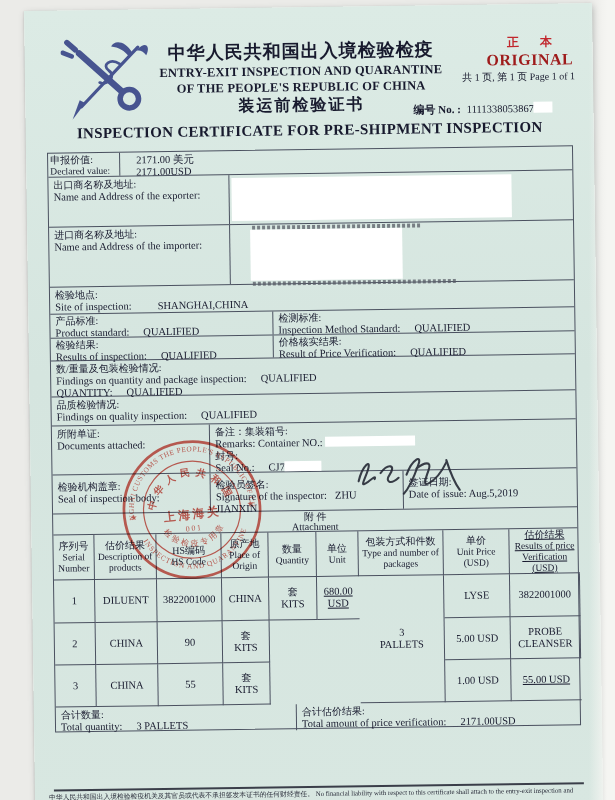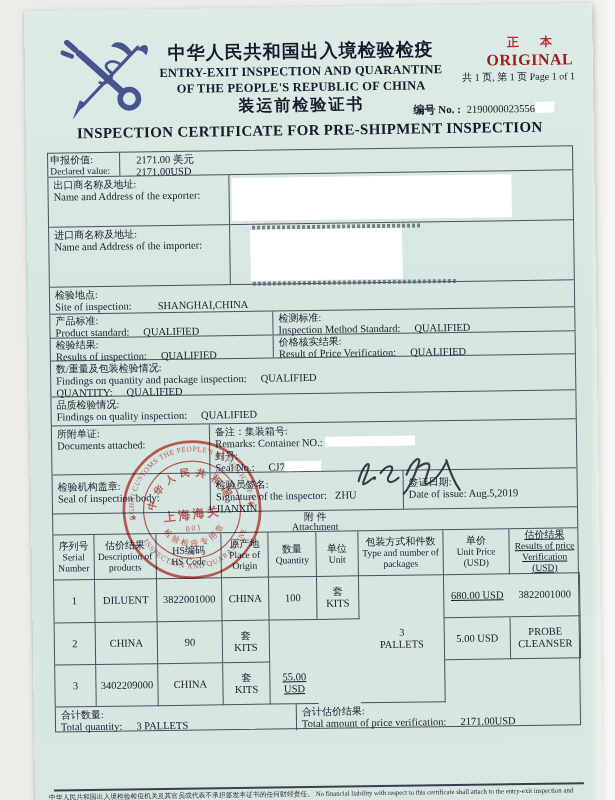--- a/index.html
+++ b/index.html
@@ -90,21 +90,21 @@
   <div class="abs orig">
     <div class="orig-cn">正 本</div>
     <div class="orig-en">ORIGINAL</div>
   </div>
 
   <div class="abs pageinfo">共 1 页, 第 1 页 Page 1 of 1</div>
 
   <div class="abs certcn">装运前检验证书</div>
 
   <div class="abs certno">
-    <span>编号 No. :</span><span class="num">2190000023556</span><span class="redact" style="width:19px;height:11px;"></span>
+    <span>编号 No. :</span><span class="num">1111338053867</span><span class="redact" style="width:19px;height:11px;"></span>
   </div>
 
   <div class="abs entitle">INSPECTION CERTIFICATE FOR PRE-SHIPMENT INSPECTION</div>
 
   <div class="cert-table">
 
     <div class="row h24">
       <div class="cell bR sm" style="width:72px;padding:1px 2px;">
         <div class="cn">申报价值:</div>
         <div>Declared value:</div>
@@ -244,49 +244,50 @@
         </div>
       <div class="c hdr last">
           <div class="cn">估价结果</div>
           <div>Results of price Verification (USD)</div>
         </div>
 
       <div class="c dat" style="grid-row:2;grid-column:1;">1</div>
       <div class="c dat">DILUENT</div>
       <div class="c dat">3822001000</div>
       <div class="c dat">CHINA</div>
-      <div class="c dat">100</div>
       <div class="c dat">
           <div class="cn">套</div>
           <div>KITS</div>
         </div>
       <div class="c dat pkg">
           <div>3</div>
           <div>PALLETS</div>
         </div>
       <div class="c dat last">680.00 USD</div>
 
       <div class="c dat" style="grid-row:3;grid-column:1;">2</div>
+      <div class="c dat">LYSE</div>
       <div class="c dat">3822001000</div>
       <div class="c dat">CHINA</div>
       <div class="c dat">90</div>
       <div class="c dat">
           <div class="cn">套</div>
           <div>KITS</div>
         </div>
       <div class="c dat" style="grid-column:8;text-align:center;">5.00 USD</div>
 
       <div class="c dat" style="grid-row:4;grid-column:1;">3</div>
       <div class="c dat">PROBE CLEANSER</div>
-      <div class="c dat">3402209000</div>
       <div class="c dat">CHINA</div>
+      <div class="c dat">55</div>
       <div class="c dat">
           <div class="cn">套</div>
           <div>KITS</div>
         </div>
+      <div class="c dat" style="grid-column:8;">1.00 USD</div>
       <div class="c dat last">55.00 USD</div>
     </div>
 
     <div class="totals">
       <div class="cell bR" style="width:241px;">
         <div class="cn">合计数量:</div>
         <div><span>Total quantity:</span><span class="val">3 PALLETS</span></div>
       </div>
       <div class="cell" style="flex:1;">
         <div class="cn">合计估价结果:</div>

